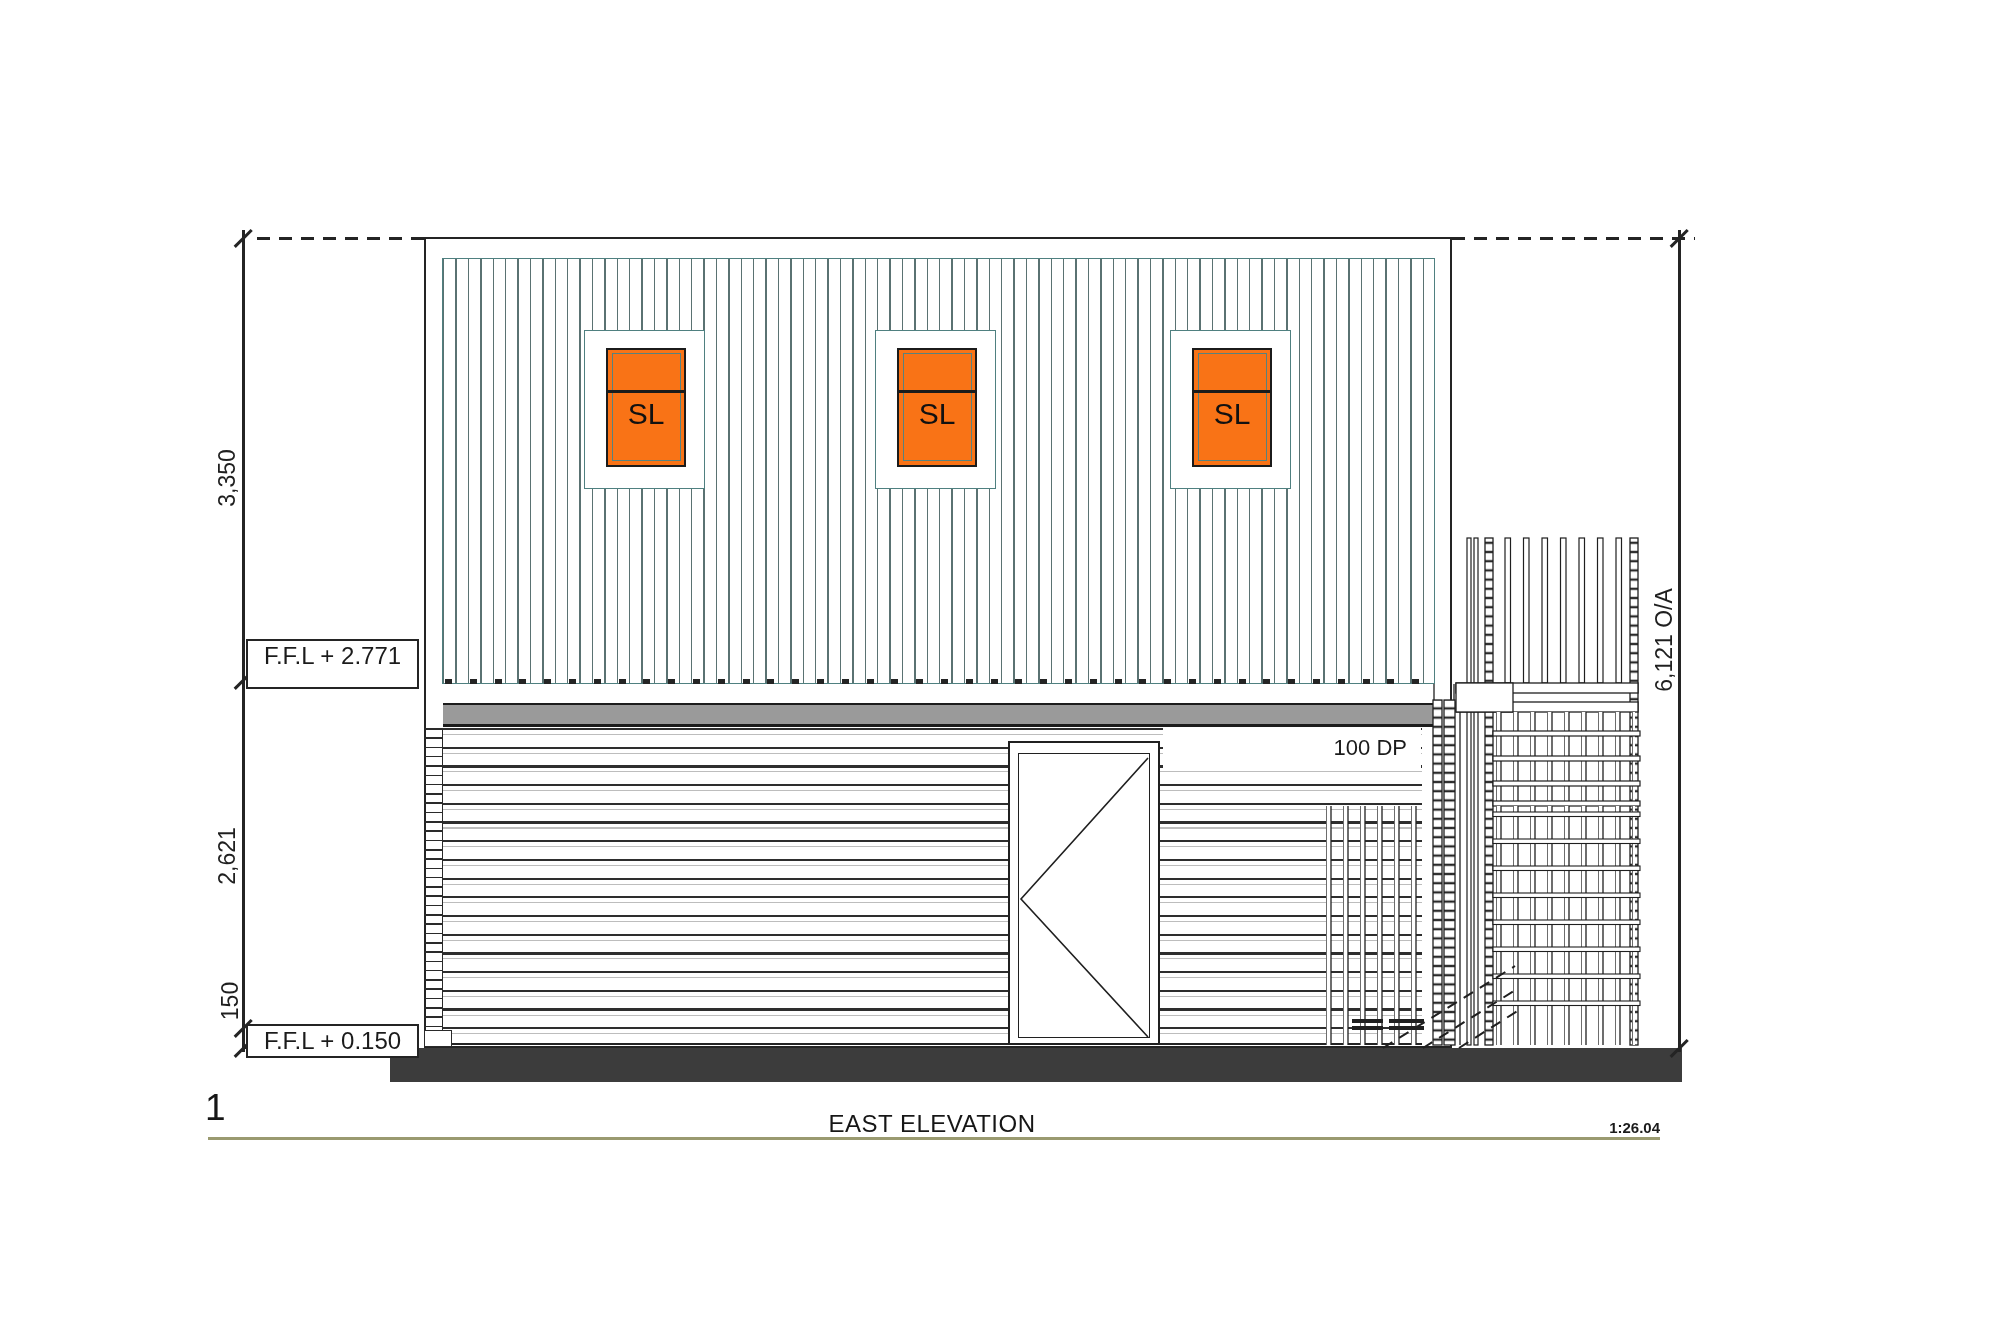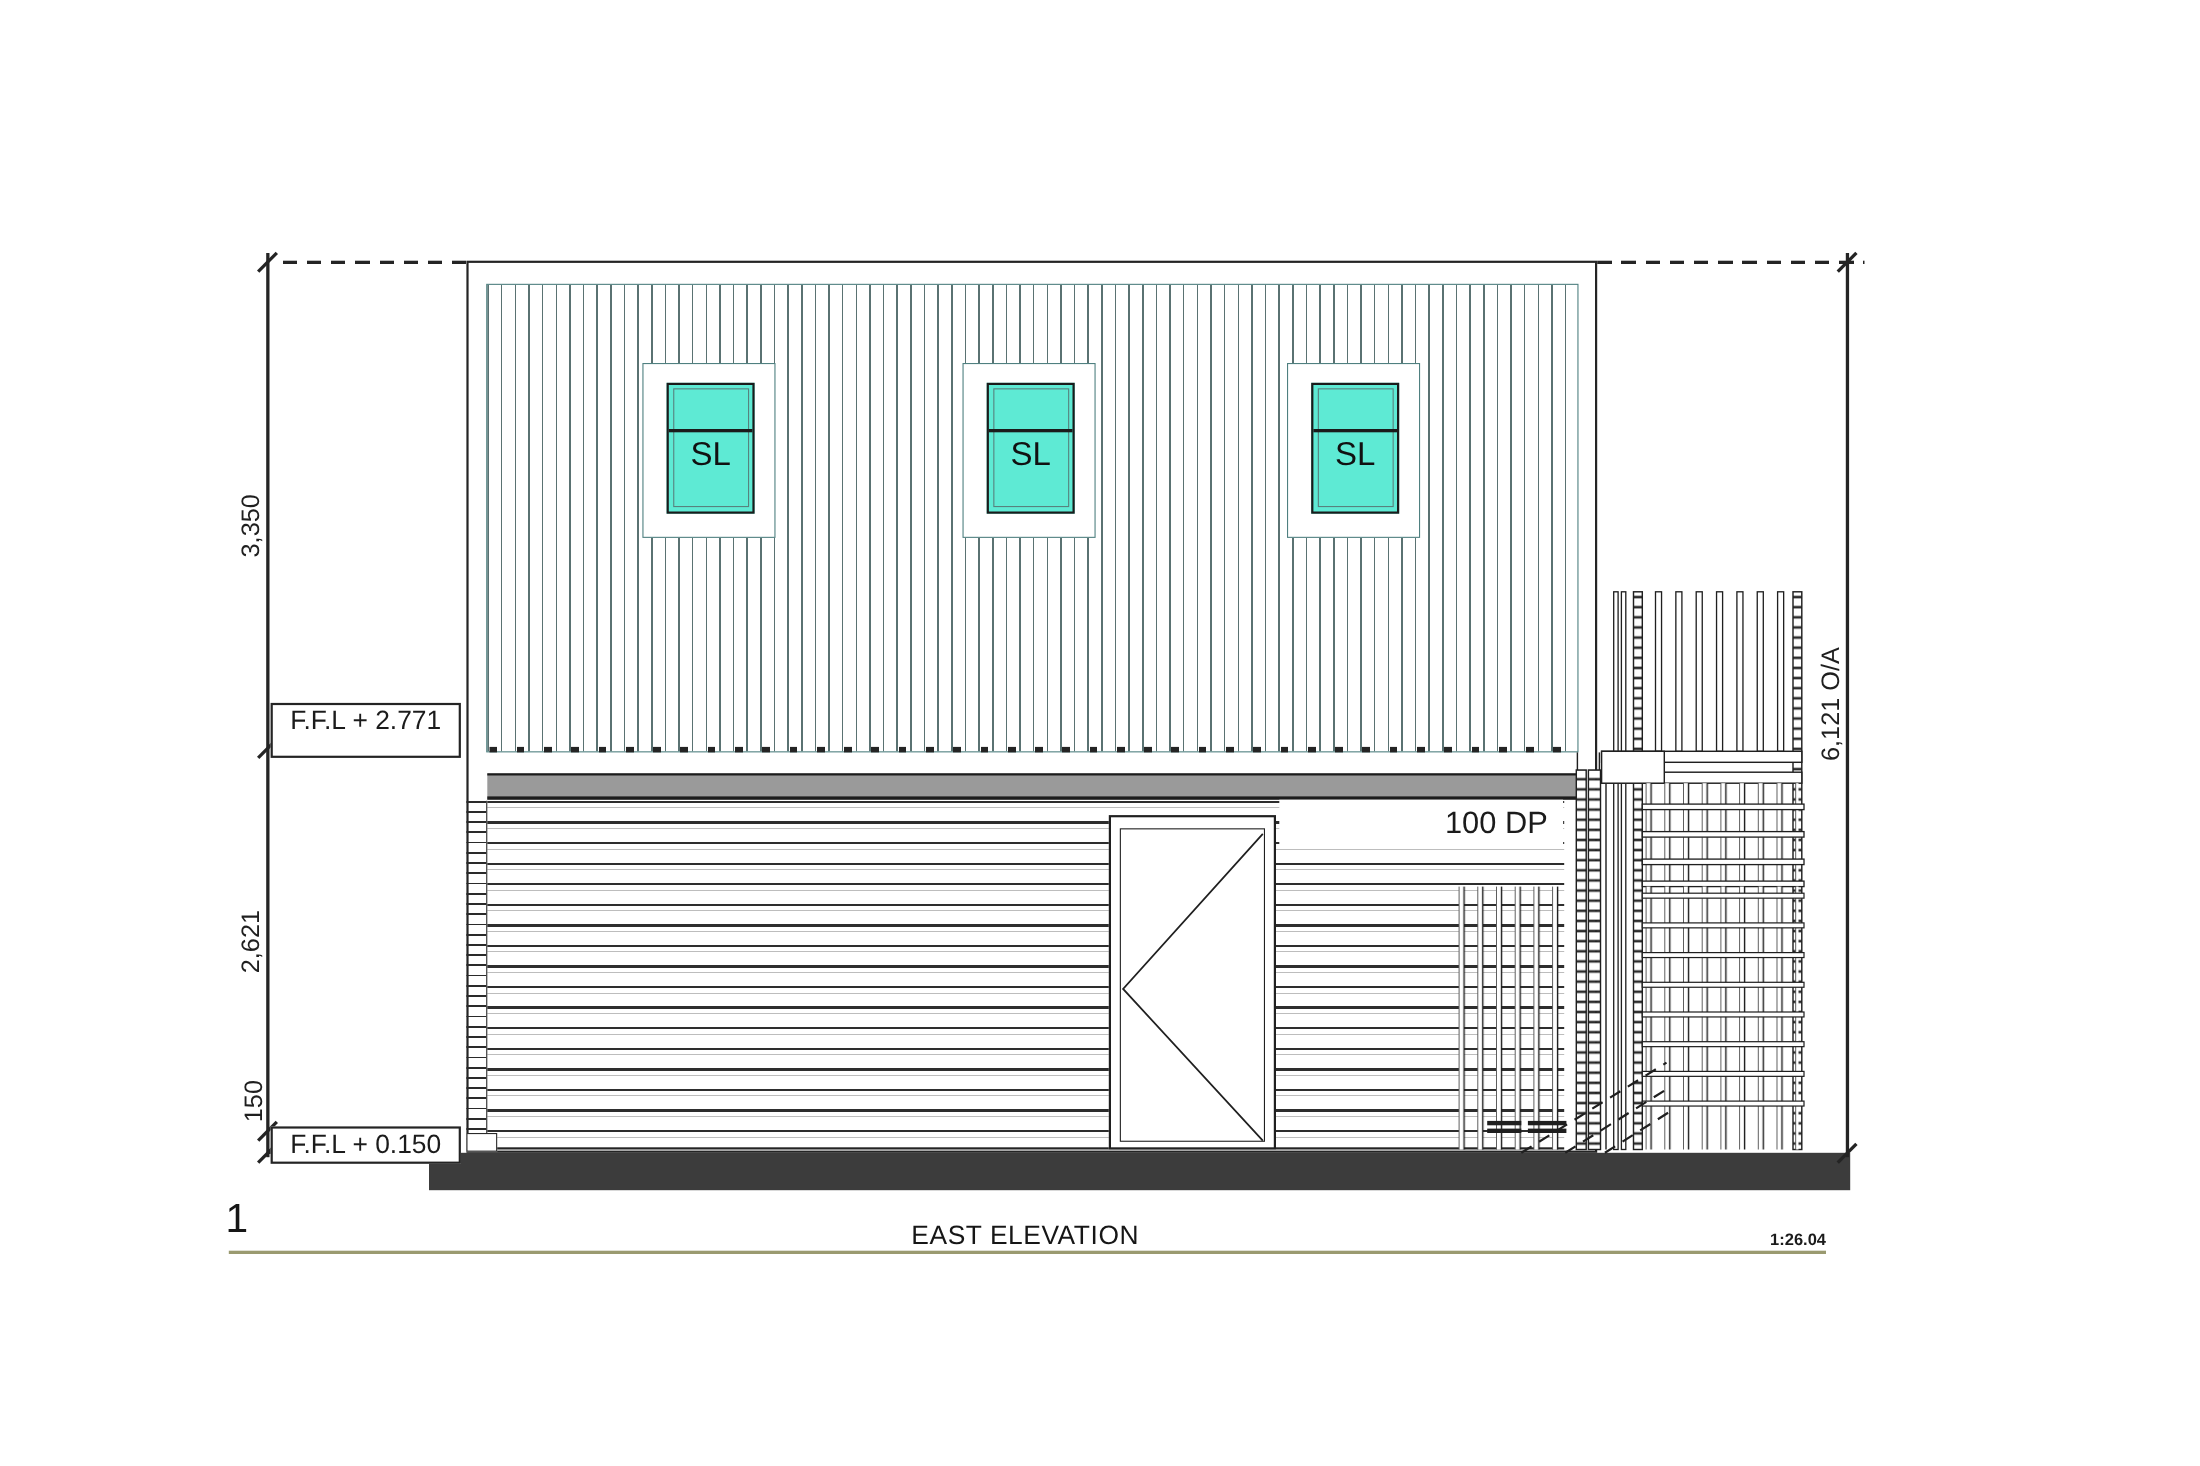--- a/index.html
+++ b/index.html
@@ -22,32 +22,32 @@
     border-bottom:2px solid #242424;
   }
   .corner-strip{
     border-right:1.5px solid #2a2a2a;
     background:repeating-linear-gradient(180deg,#2a2a2a 0,#2a2a2a 1.6px,rgba(0,0,0,0) 1.6px,rgba(0,0,0,0) 9.3px);
   }
   .corner-step{background:#ffffff;border:1.5px solid #2a2a2a;}
 
   
   .window{background:#ffffff;border:1.5px solid #4f8080;}
-  .win-frame{position:absolute;left:21px;top:16.5px;width:80px;height:119px;border:2.5px solid #1b1b1b;background:#5eead4;box-sizing:border-box;}
+  .win-frame{position:absolute;left:21px;top:16.5px;width:80px;height:119px;border:2.5px solid #1b1b1b;background:#f97316;box-sizing:border-box;}
   .win-inner{position:absolute;left:3.5px;top:3.5px;right:3.5px;bottom:3.5px;border:1px solid #57827e;}
   .win-divider{position:absolute;left:0;right:0;top:40.5px;height:2.5px;background:#1b1b1b;}
   .win-label{position:absolute;left:0;right:0;top:49px;text-align:center;font-size:30px;line-height:30px;color:#111;}
 
   
   .door-outer{background:#ffffff;border:2px solid #202020;}
   .door-inner{border:1.5px solid #202020;}
 
   
   .dp-backing{background:#ffffff;}
-  .dp-label{font-size:28px;line-height:42px;text-align:right;padding-right:14px;color:#1b1b1b;}
+  .dp-label{font-size:22px;line-height:42px;text-align:right;padding-right:14px;color:#1b1b1b;}
   .ffl-box{border:2px solid #242424;background:#ffffff;text-align:center;font-size:24px;line-height:30px;color:#1b1b1b;}
   .dim-label{text-align:center;font-size:23px;line-height:24px;color:#1f1f1f;transform:rotate(-90deg);}
 
   
   .vline{background:#242424;}
   .hline{background:#242424;}
   .dash{height:2.5px;background:repeating-linear-gradient(90deg,#242424 0,#242424 13px,rgba(0,0,0,0) 13px,rgba(0,0,0,0) 22px);}
   .tick{width:24px;height:2.5px;background:#242424;transform:rotate(-45deg);}
 
   

